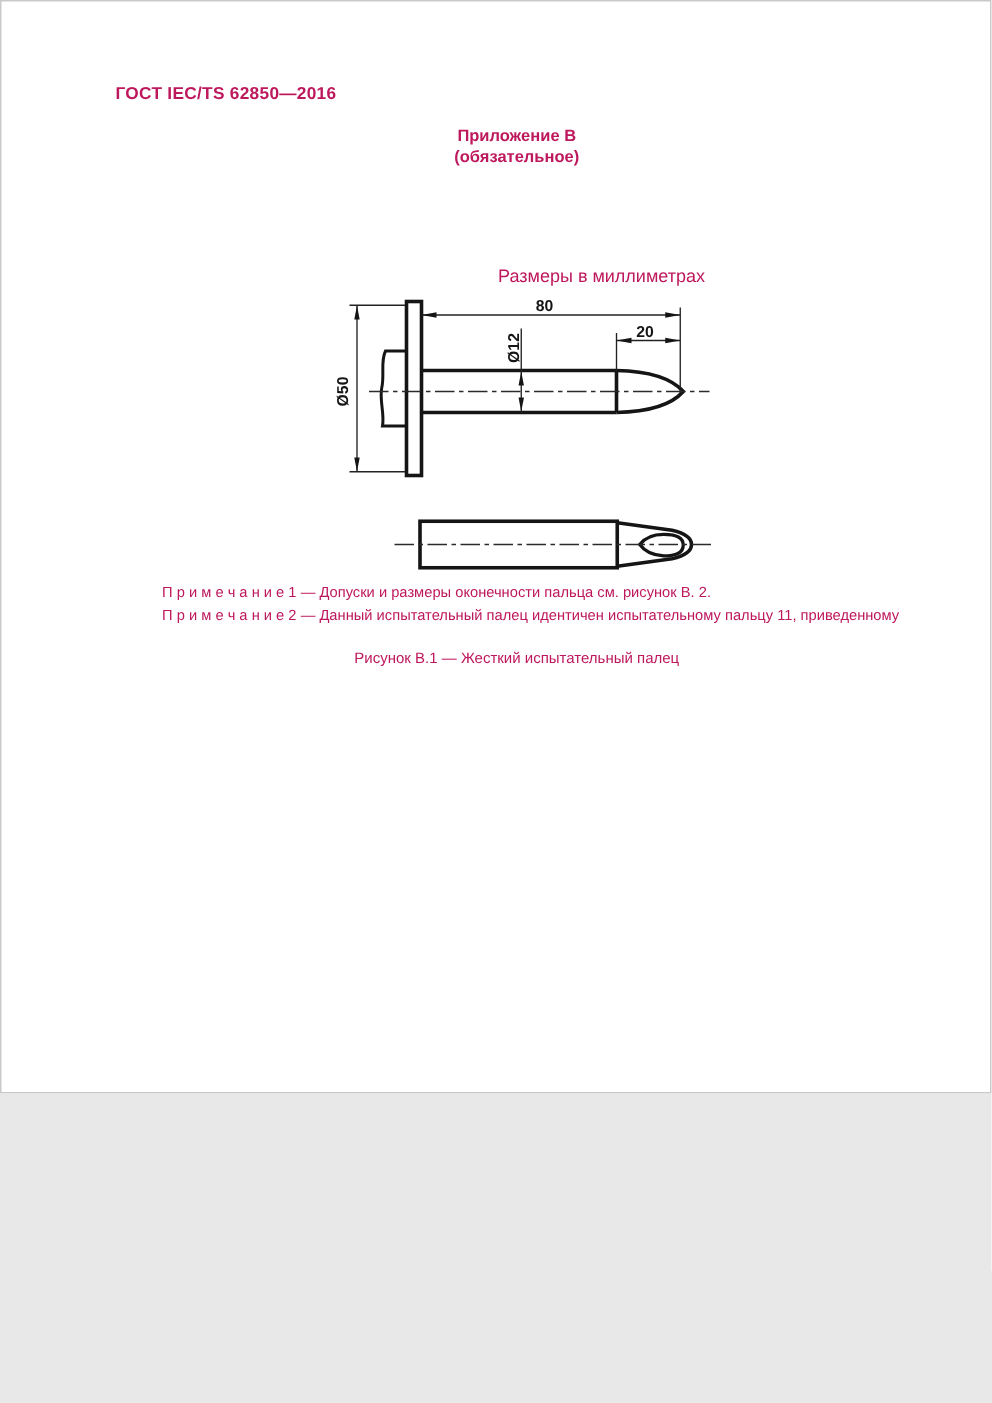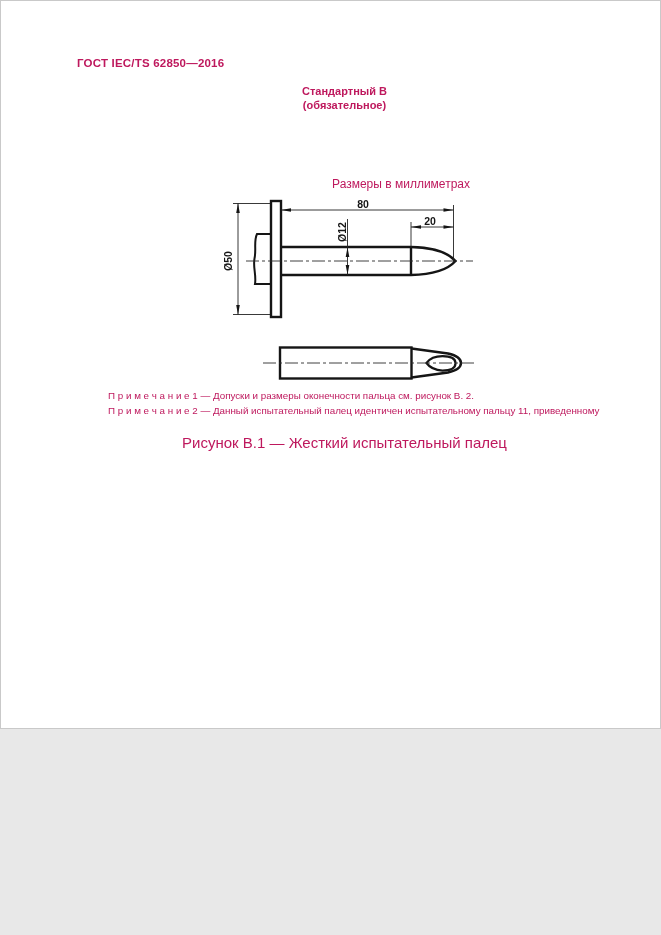--- a/index.html
+++ b/index.html
@@ -26,42 +26,42 @@
   .drawing{left:195px;top:192px;}
   .note{
     left:77px;width:536px;
     font-size:9.8px;line-height:13px;
     white-space:nowrap;
   }
   .note-1{top:389px;}
   .note-2a{top:403.5px;}
   .note-2b{top:417.5px;}
   .note-indent{padding-left:31px;}
-  .fig-caption{top:434px;font-size:15px;}
+  .fig-caption{top:434px;font-size:10px;}
   .page-number{left:78px;top:846px;font-size:10.5px;}
   svg .thick{stroke:#151515;stroke-width:2.4;fill:none;}
   svg .thick-fill{stroke:#151515;stroke-width:2.4;fill:#ffffff;}
   svg .mid{stroke:#151515;stroke-width:2;fill:#ffffff;}
   svg .thin{stroke:#222222;stroke-width:0.9;fill:none;}
   svg .cl{stroke:#2a2a2a;stroke-width:0.9;fill:none;stroke-dasharray:13 3 3 3;}
   svg .arrow{fill:#151515;stroke:none;}
   svg text{
     font-family:"Liberation Sans","DejaVu Sans",sans-serif;
     font-size:10.5px;font-weight:bold;fill:#151515;
   }
 </style>
 </head>
 <body>
 
 <div class="page">
 
   <div class="abs doc-header">ГОСТ IEC/TS 62850—2016</div>
 
   <div class="abs center-block appendix">
-    <div>Стандартный В</div>
+    <div>Приложение В</div>
     <div>(обязательное)</div>
   </div>
 
 
   <div class="abs units-note">Размеры в миллиметрах</div>
 
   <svg class="abs drawing" width="305" height="203" viewBox="195 192 305 203" xmlns="http://www.w3.org/2000/svg">
 
     <g>
 

